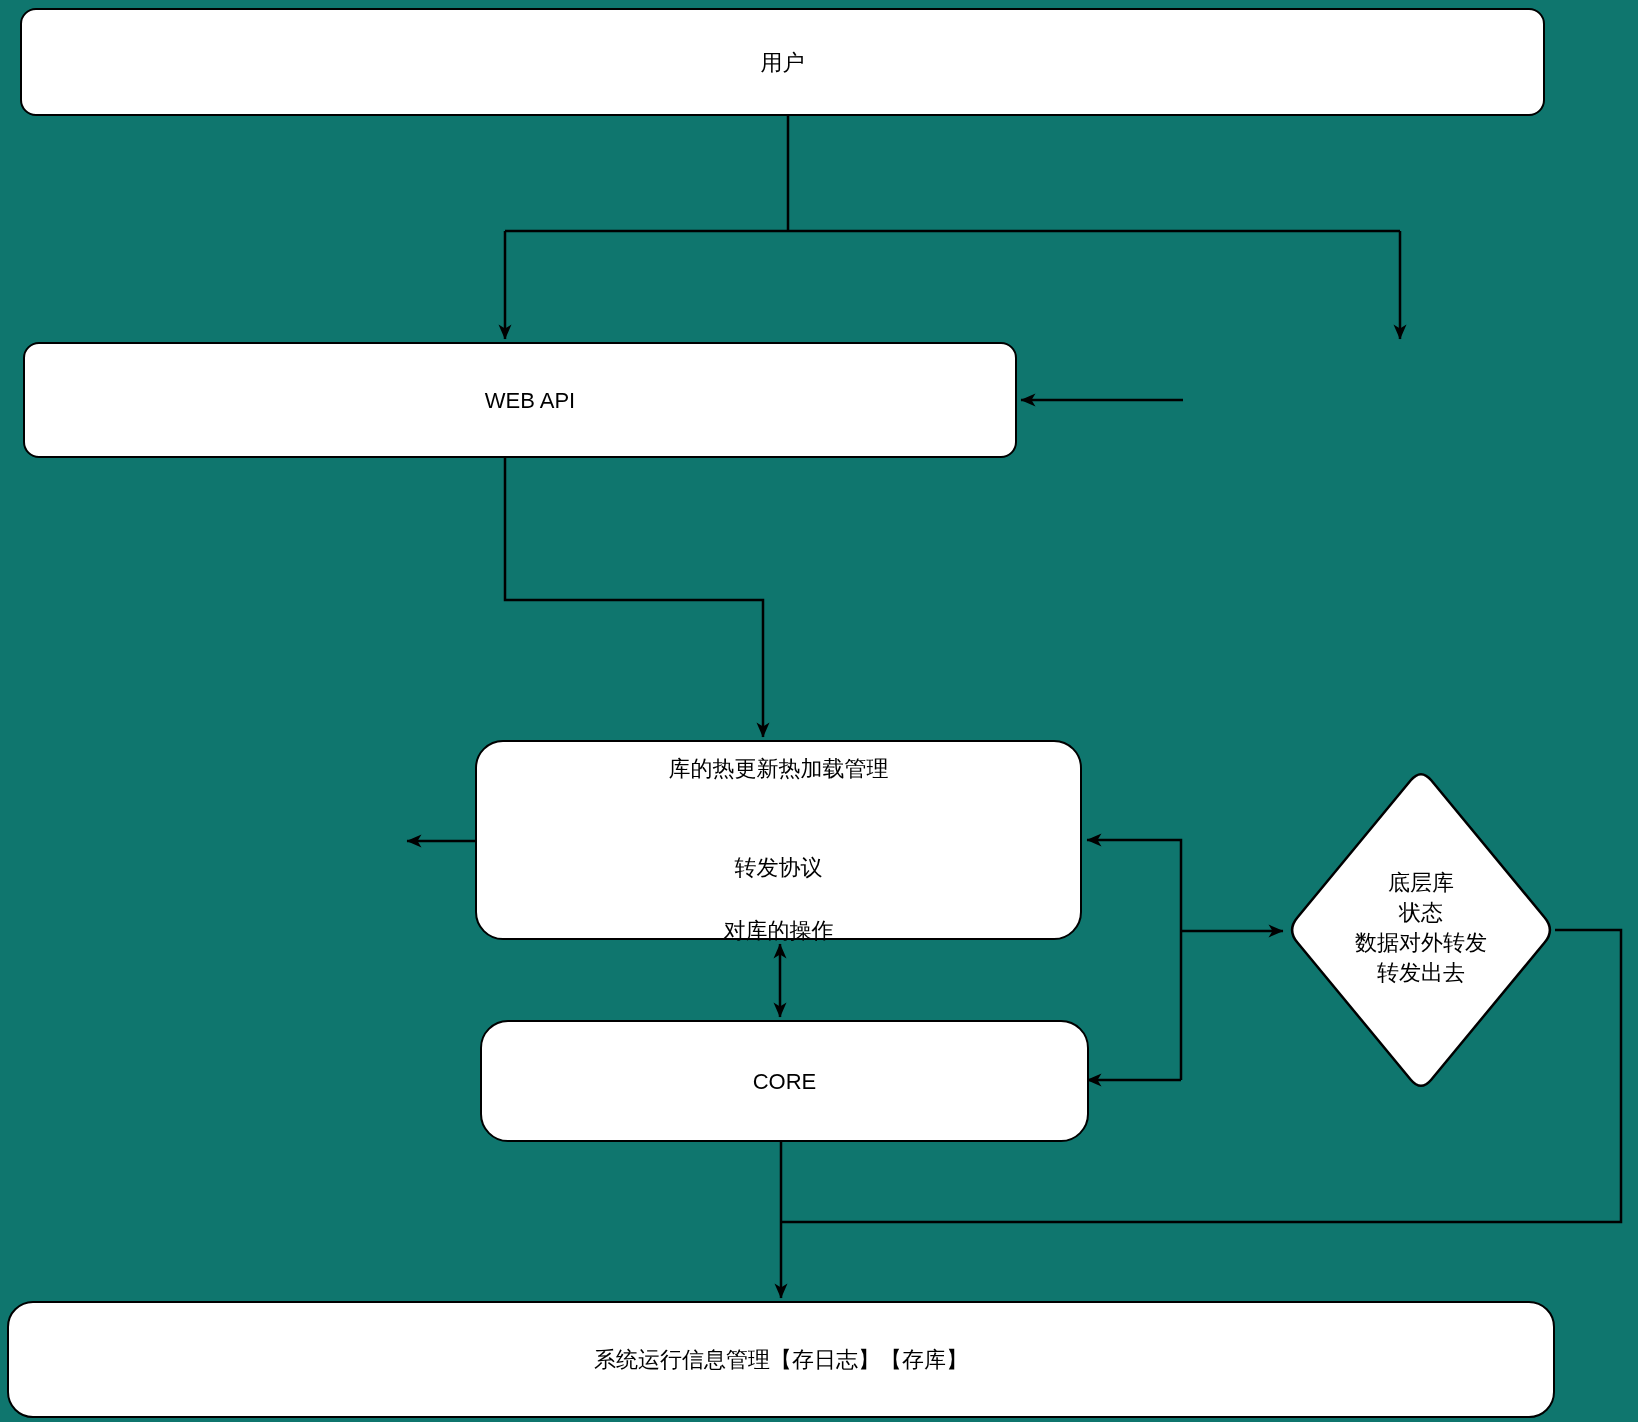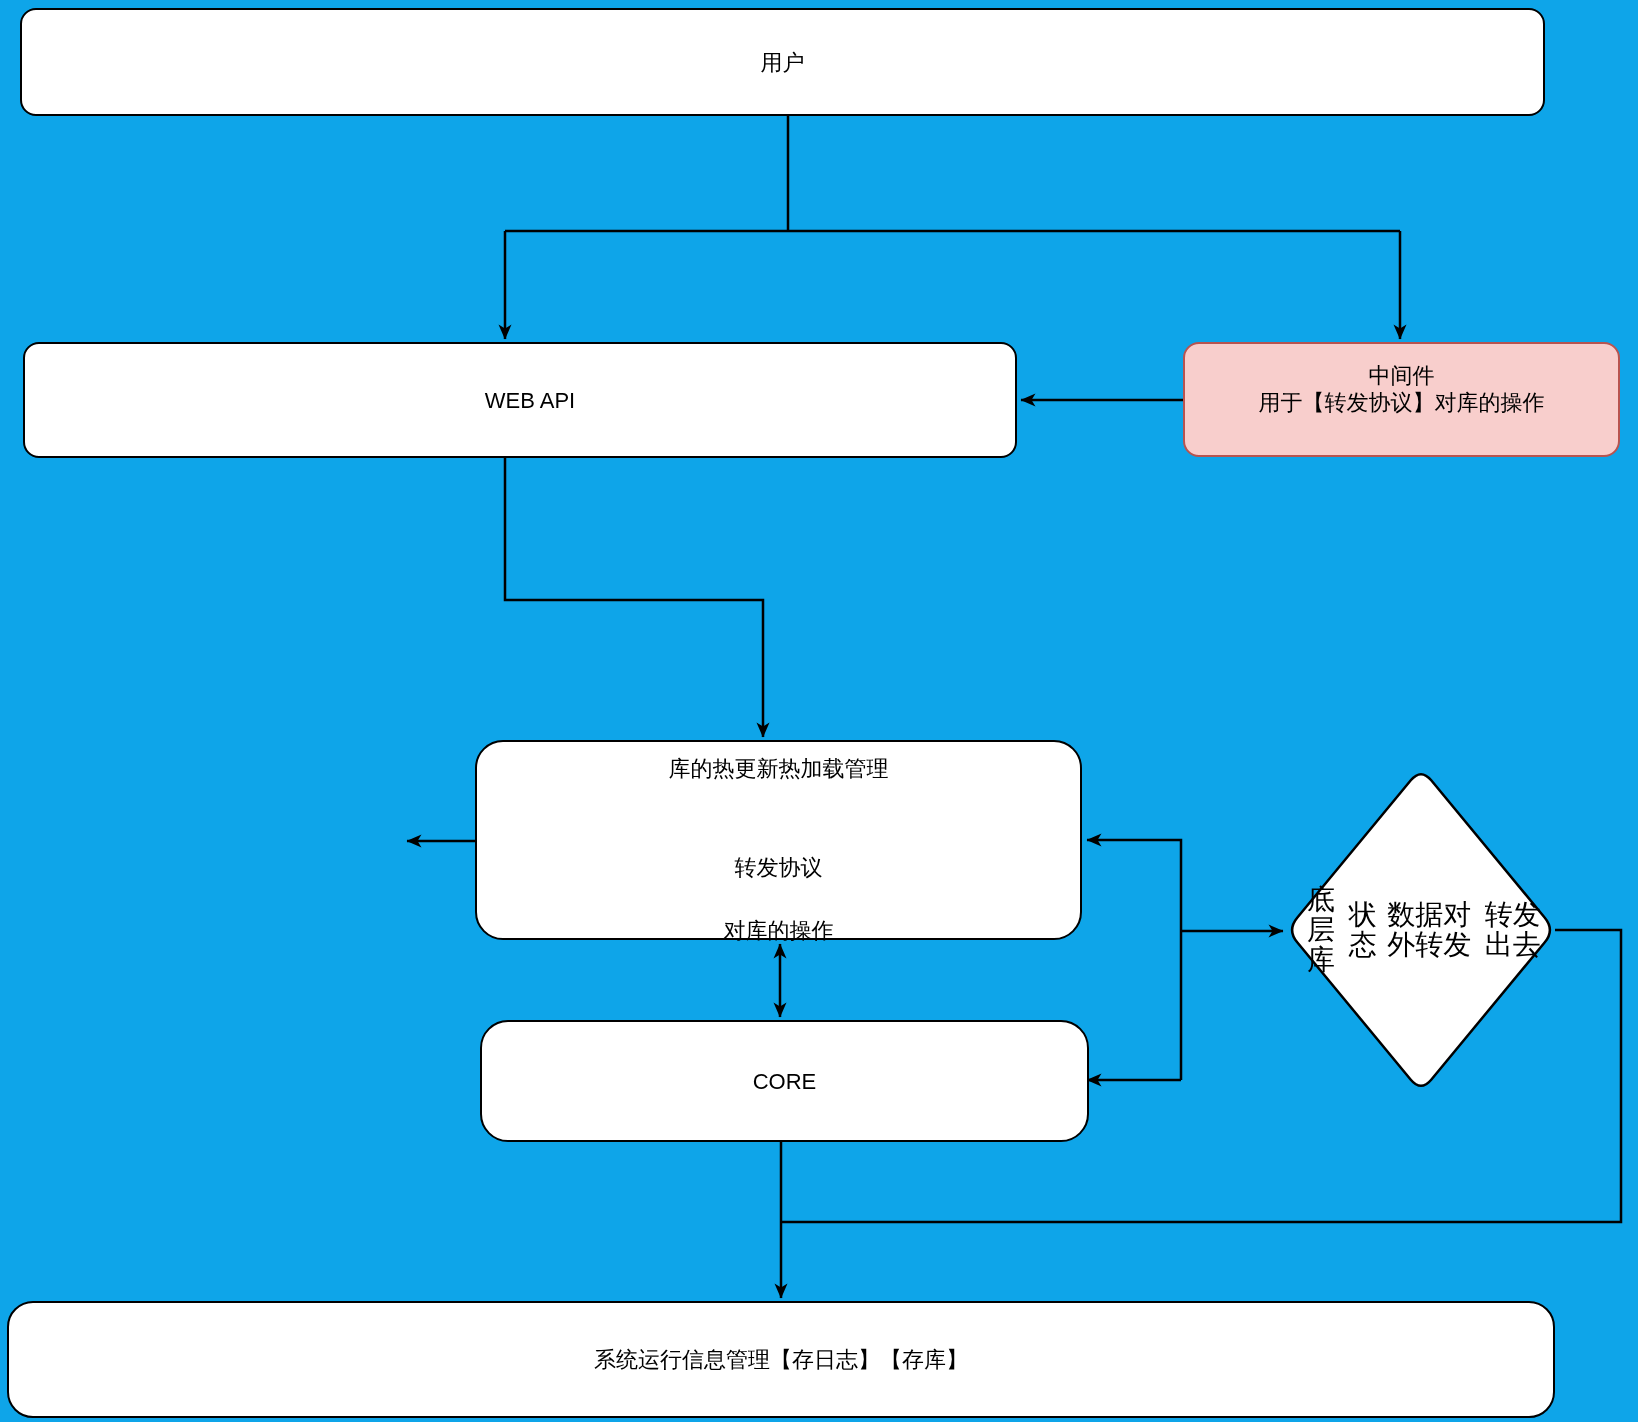--- a/index.html
+++ b/index.html
@@ -1,32 +1,32 @@
 <!DOCTYPE html>
 <html><head>
 <meta charset="utf-8">
 <style>
   html,body{margin:0;padding:0;}
   body{font-family:"Liberation Sans","DejaVu Sans",sans-serif;}
-  .canvas{position:relative;width:1638px;height:1422px;background:#0ea5e9;overflow:hidden;}
+  .canvas{position:relative;width:1638px;height:1422px;background:#0f766e;overflow:hidden;}
   .wires{position:absolute;left:0;top:0;width:1638px;height:1422px;}
   .node{
     position:absolute;box-sizing:border-box;
     background:#fff;border:2.5px solid #000;border-radius:16px;
     display:flex;flex-direction:column;align-items:center;justify-content:center;
     text-align:center;font-size:22px;color:#000;line-height:28px;
   }
   .node.big-radius{border-radius:28px;}
   .node.pink{background:#f8cecc;border-color:#b85450;}
   .node.circle{border-radius:50%;}
   .label-line{line-height:27px;}
   .spacer{height:27px;}
   .diamond-label{
-    position:absolute;display:flex;align-items:center;justify-content:flex-start;
-    text-align:center;font-size:28px;color:#000;line-height:30px;background:transparent;border:none;
+    position:absolute;display:flex;flex-direction:column;align-items:center;justify-content:flex-start;
+    text-align:center;font-size:22px;color:#000;line-height:30px;background:transparent;border:none;
   }
 </style>
 </head>
 <body>
 
 <div class="canvas">
 
   <svg class="wires" viewBox="0 0 1638 1422" xmlns="http://www.w3.org/2000/svg">
     <defs>
       <marker id="arrow" viewBox="-18 -9 20 18" refX="-0.5" refY="0" markerWidth="20" markerHeight="18" markerUnits="userSpaceOnUse" orient="auto-start-reverse">
@@ -63,24 +63,20 @@
   </svg>
 
   <div class="node" style="left:20px;top:8px;width:1525px;height:108px;">
     <div class="label-line">用户</div>
   </div>
 
   <div class="node" style="left:23px;top:342px;width:994px;height:116px;padding-left:20px;">
     <div class="label-line">WEB API</div>
   </div>
 
-  <div class="node pink" style="left:1183px;top:342px;width:437px;height:115px;padding-bottom:22px;">
-    <div class="label-line">中间件</div>
-    <div class="label-line">用于【转发协议】对库的操作</div>
-  </div>
 
   <div class="node big-radius" style="left:475px;top:740px;width:607px;height:200px;justify-content:flex-start;padding-top:13px;gap:36px;">
     <div class="label-line">库的热更新热加载管理</div>
     <div class="spacer"></div>
     <div class="label-line">转发协议</div>
     <div class="label-line">对库的操作</div>
   </div>
 
 
   <div class="node big-radius" style="left:480px;top:1020px;width:609px;height:122px;">

